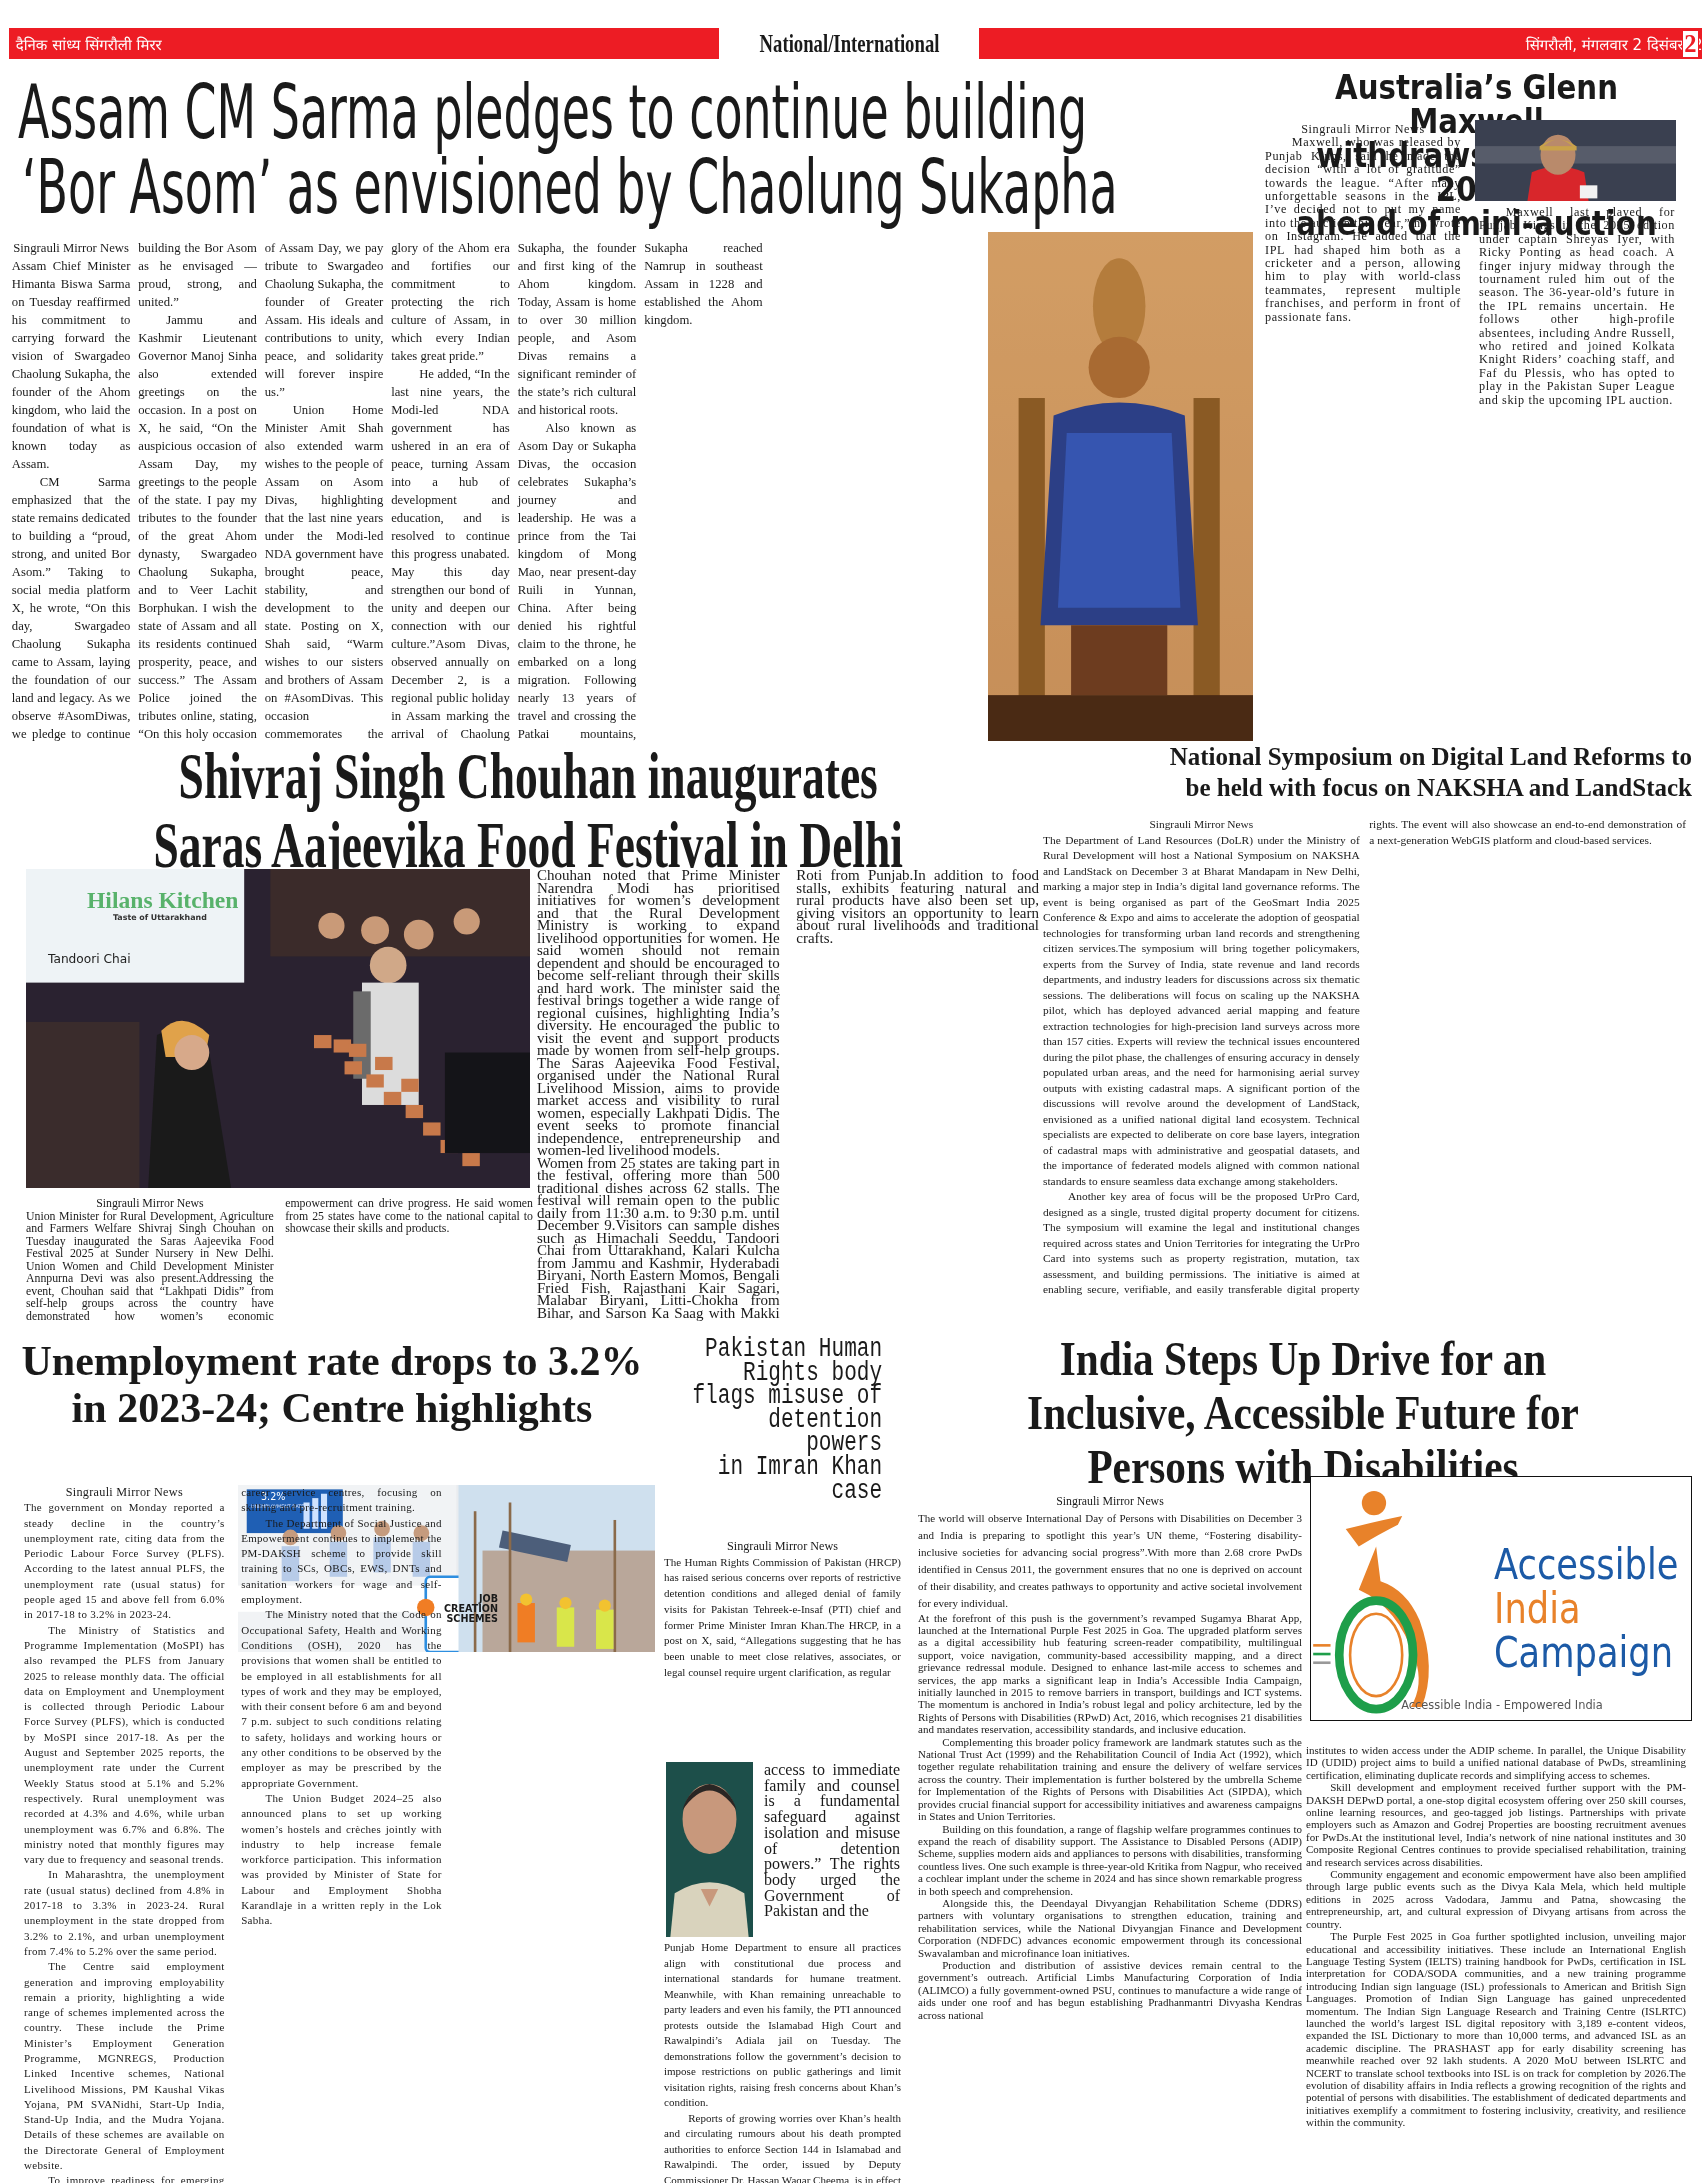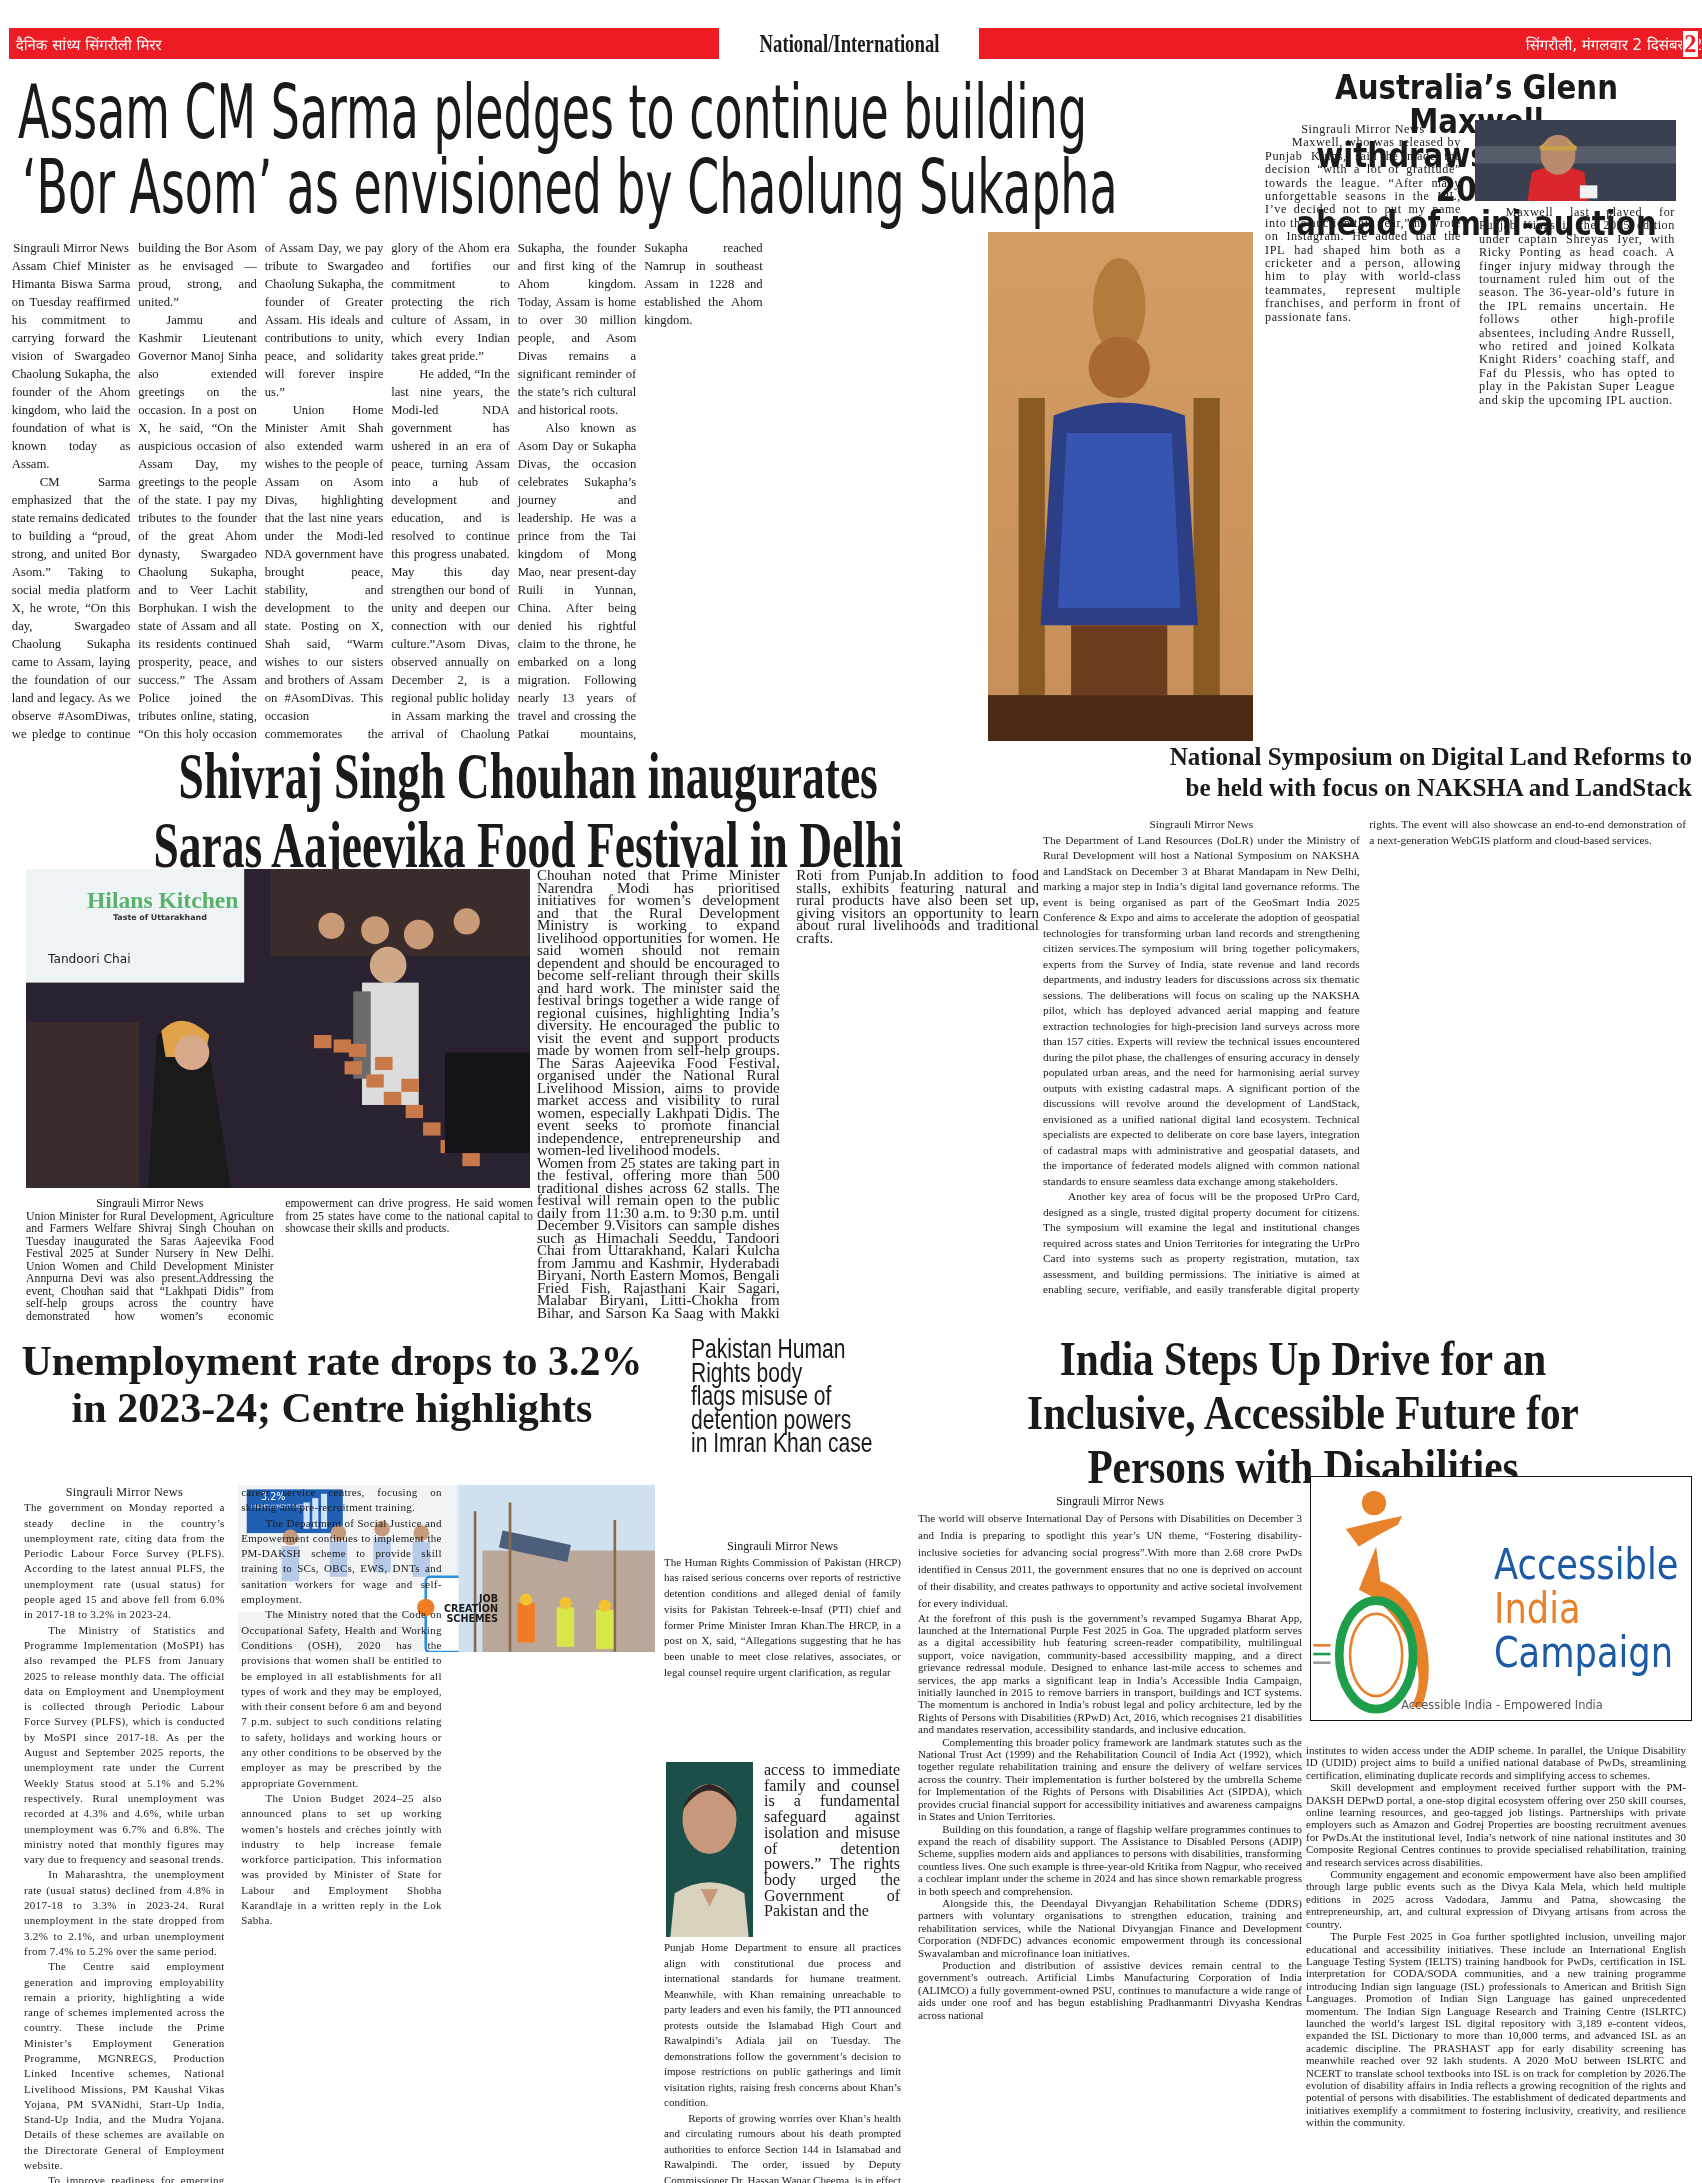--- a/index.html
+++ b/index.html
@@ -228,21 +228,21 @@
   <p>The Ministry of Statistics and Programme Implementation (MoSPI) has also revamped the PLFS from January 2025 to release monthly data. The official data on Employment and Unemployment is collected through Periodic Labour Force Survey (PLFS), which is conducted by MoSPI since 2017-18. As per the August and September 2025 reports, the unemployment rate under the Current Weekly Status stood at 5.1% and 5.2% respectively. Rural unemployment was recorded at 4.3% and 4.6%, while urban unemployment was 6.7% and 6.8%. The ministry noted that monthly figures may vary due to frequency and seasonal trends.</p>
   <p>In Maharashtra, the unemployment rate (usual status) declined from 4.8% in 2017-18 to 3.3% in 2023-24. Rural unemployment in the state dropped from 3.2% to 2.1%, and urban unemployment from 7.4% to 5.2% over the same period.</p>
   <p>The Centre said employment generation and improving employability remain a priority, highlighting a wide range of schemes implemented across the country. These include the Prime Minister’s Employment Generation Programme, MGNREGS, Production Linked Incentive schemes, National Livelihood Missions, PM Kaushal Vikas Yojana, PM SVANidhi, Start-Up India, Stand-Up India, and the Mudra Yojana. Details of these schemes are available on the Directorate General of Employment website.</p>
   <p>To improve readiness for emerging industries, the Ministry of Electronics and IT is running the FutureSkills PRIME programme to reskill workers in 10 new technologies, including artificial intelligence. Several initiatives also target women’s employability. These include training through dedicated industrial and vocational institutes, AICTE scholarships like Pragati and Saraswati, and the recently launched AI Career for Women programme.</p>
   <p>The Ministry of Women and Child Development is implementing the Palna component under Mission Shakti to expand childcare facilities through Anganwadi-cum-crèches. A new initiative, NAVYA, has been launched to provide vocational training to girls aged 16-18 years in non-traditional and emerging job roles. The government has also rolled out the Pradhan Mantri Viksit Bharat Rozgar Yojana, an Employment Linked Incentive scheme aimed at generating more than 3.5 crore jobs over two years with an outlay of ₹99,446 crore.The Labour &amp; Employment Ministry operates the National Career Service portal, offering job listings, counselling, career guidance and information on training programmes. It also runs the Welfare of SC/ST Jobseekers Scheme through 25 specialised career service centres, focusing on skilling and pre-recruitment training.</p>
   <p>The Department of Social Justice and Empowerment continues to implement the PM-DAKSH scheme to provide skill training to SCs, OBCs, EWS, DNTs and sanitation workers for wage and self-employment.</p>
   <p>The Ministry noted that the Code on Occupational Safety, Health and Working Conditions (OSH), 2020 has the provisions that women shall be entitled to be employed in all establishments for all types of work and they may be employed, with their consent before 6 am and beyond 7 p.m. subject to such conditions relating to safety, holidays and working hours or any other conditions to be observed by the employer as may be prescribed by the appropriate Government.</p>
   <p>The Union Budget 2024–25 also announced plans to set up working women’s hostels and crèches jointly with industry to help increase female workforce participation. This information was provided by Minister of State for Labour and Employment Shobha Karandlaje in a written reply in the Lok Sabha.</p>
 </div>
 
-<div class="abs" style="left:664px;top:1338px;width:245px;text-align:left;font-family:Liberation Sans, sans-serif;font-size:27px;line-height:23.6px;">
+<div class="abs" style="left:664px;top:1338px;width:245px;text-align:right;font-family:Liberation Mono, monospace;font-size:27px;line-height:23.6px;">
   <div style="transform:scaleX(0.78);">Pakistan Human</div>
   <div style="transform:scaleX(0.78);">Rights body</div>
   <div style="transform:scaleX(0.78);">flags misuse of</div>
   <div style="transform:scaleX(0.78);">detention powers</div>
   <div style="transform:scaleX(0.78);">in Imran Khan case</div>
 </div>
 
 <div class="col" style="left:664px;top:1539px;width:237px;font-size:11px;line-height:15.7px;">
   <p class="byline" style="font-size:12.2px;">Singrauli Mirror News</p>
   <p class="ni">The Human Rights Commission of Pakistan (HRCP) has raised serious concerns over reports of restrictive detention conditions and alleged denial of family visits for Pakistan Tehreek-e-Insaf (PTI) chief and former Prime Minister Imran Khan.The HRCP, in a post on X, said, “Allegations suggesting that he has been unable to meet close relatives, associates, or legal counsel require urgent clarification, as regular</p>

